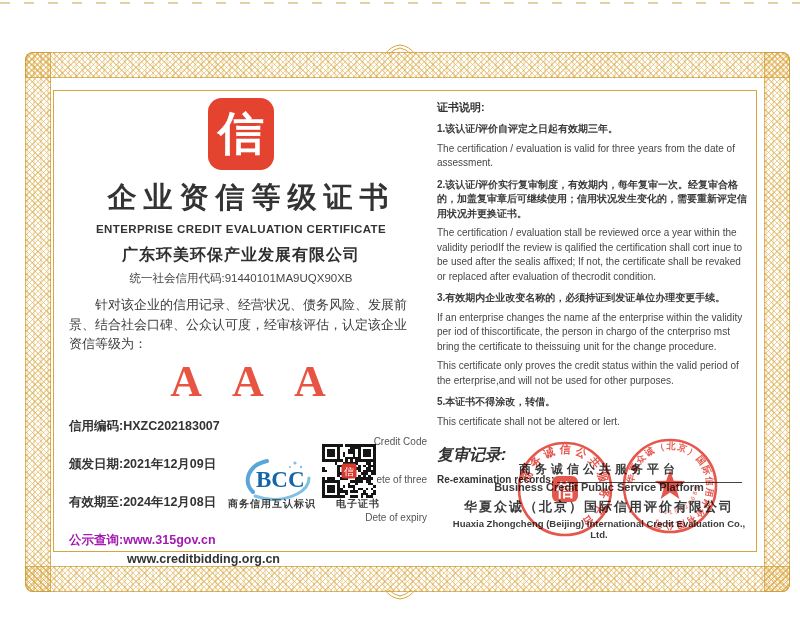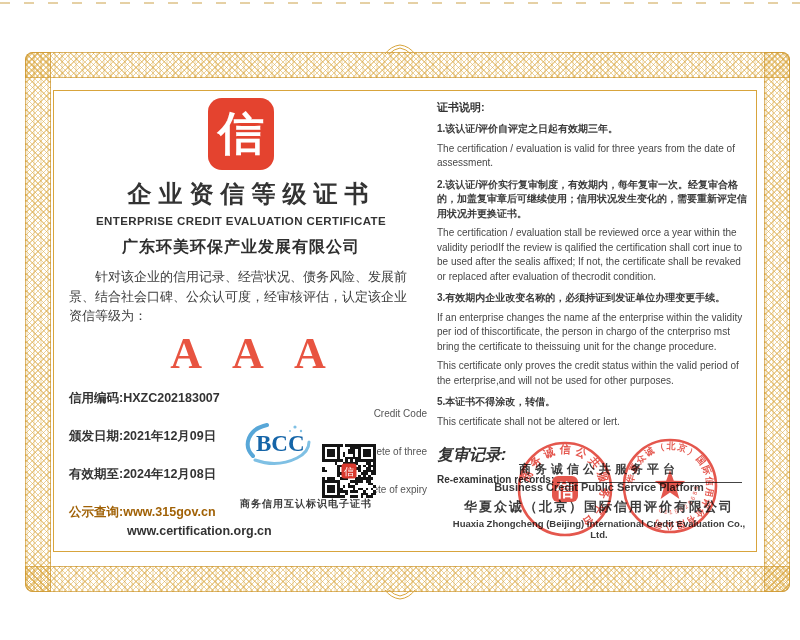--- a/index.html
+++ b/index.html
@@ -37,53 +37,53 @@
   }
   
   .left-col { position:absolute; left:55px; top:94px; width:372px; text-align:center; }
   .logo {
     width:66px; height:72px; margin:4px auto 8px auto; background:#E4432F;
     border-radius:14px; display:flex; align-items:center; justify-content:center;
     box-shadow:0 0 0 1px rgba(228,67,47,.25) inset;
   }
   .logo span { color:#fff; font-family:"Liberation Serif","DejaVu Serif",serif; font-size:46px; font-weight:700; line-height:1; }
   .title-cn {
-    font-family:"Liberation Serif","DejaVu Serif",serif; font-size:24px; font-weight:700;
+    font-family:"Liberation Serif","DejaVu Serif",serif; font-size:29px; font-weight:700;
     color:#333; letter-spacing:7px; padding-left:21px; margin-top:8px; white-space:nowrap;
   }
   .title-en { font-size:11.5px; font-weight:600; color:#333; letter-spacing:.4px; margin-top:5px; }
   .company  { font-size:16px; font-weight:700; color:#2e2e2e; margin-top:10px; letter-spacing:1px; }
   .uscc     { font-size:11.5px; color:#454545; margin-top:5px; }
   .statement{
     text-align:left; text-indent:2em; font-size:13px; line-height:1.5; color:#3c3c3c;
     margin:9px 8px 0 14px;
   }
   .rating {
     font-family:"Liberation Serif","DejaVu Serif",serif; font-size:44px; font-weight:700;
     color:#E85441; letter-spacing:30px; padding-left:44px; margin-top:6px; line-height:1;
   }
   .fields { text-align:left; margin:14px 0 0 14px; }
   .field { margin-bottom:9px; }
   .field-cn { font-size:12.5px; font-weight:700; color:#333; }
   .field-en { font-size:10px; color:#555; margin-top:1px;text-align:right; }
-  .query-cn { font-size:12.5px; font-weight:700; color:#a16207; }
+  .query-cn { font-size:12.5px; font-weight:700; color:#a21caf; }
   .query-2  { font-size:12.5px; font-weight:700; color:#333; margin:3px 0 0 58px; }
   
-  .bcc { position:absolute; left:243px; top:420px; width:70px; height:46px; }
-  .bcc-caption { position:absolute; left:228px; top:497px; width:100px; text-align:right;
+  .bcc { position:absolute; left:243px; top:456px; width:70px; height:46px; }
+  .bcc-caption { position:absolute; left:228px; top:497px; width:100px; text-align:left;
                  font-size:10px; font-weight:700; color:#3d3d3d; letter-spacing:1px; }
   .qr { position:absolute; left:322px; top:444px; width:54px; height:54px; background:#fff; }
   .qr-grid { display:grid; grid-template-columns:repeat(21,1fr); grid-template-rows:repeat(21,1fr);
              width:54px; height:54px; }
   .qr-grid i { background:#fff; } .qr-grid i.on { background:#151515; }
   .qr-center { position:absolute; left:50%; top:50%; transform:translate(-50%,-50%);
                width:15px; height:15px; background:#D8392E; border-radius:3px; color:#fff;
                display:flex; align-items:center; justify-content:center; font-size:10px;
                font-family:"Liberation Serif","DejaVu Serif",serif; }
-  .qr-caption { position:absolute; left:320px; top:497px; width:60px; text-align:center;
+  .qr-caption { position:absolute; left:320px; top:497px; width:60px; text-align:right;
                 font-size:10px; font-weight:700; color:#3d3d3d; letter-spacing:1px; }
   
   .notes-col { position:absolute; left:437px; top:100px; width:312px; }
   .notes-head-cn { font-size:11px; font-weight:700; color:#333; }
   .notes-head-en { font-size:10.5px; font-weight:700; color:#333; margin-top:6px; }
   .note-cn { font-size:10px; font-weight:600; color:#3b3b3b; line-height:1.45; margin-top:7px; }
   .note-en { font-size:10px; color:#474747; line-height:1.45; margin-top:5px; }
   .review-cn { font-size:16px; font-weight:700; color:#333; margin-top:16px;font-style:italic; }
   .review-en { font-size:10px; font-weight:700; color:#333; margin-top:7px; }
   .review-line { display:inline-block; width:185px; border-bottom:1px solid #444; height:10px; }
@@ -121,38 +121,39 @@
   </div>
   <div class="inner-frame"></div>
 
   <div class="left-col">
     <div class="logo">
       <span>信</span>
     </div>
     <div class="title-cn">企业资信等级证书</div>
     <div class="title-en">ENTERPRISE CREDIT EVALUATION CERTIFICATE</div>
     <div class="company">广东环美环保产业发展有限公司</div>
+    <div class="uscc">统一社会信用代码:91440101MA9UQX90XB</div>
     <p class="statement">针对该企业的信用记录、经营状况、债务风险、发展前景、结合社会口碑、公众认可度，经审核评估，认定该企业资信等级为：</p>
     <div class="rating">AAA</div>
     <div class="fields">
       <div class="field">
         <div class="field-cn">信用编码:HXZC202183007</div>
         <div class="field-en">Credit Code</div>
       </div>
       <div class="field">
         <div class="field-cn">颁发日期:2021年12月09日</div>
         <div class="field-en">Dete of three</div>
       </div>
       <div class="field">
         <div class="field-cn">有效期至:2024年12月08日</div>
         <div class="field-en">Dete of expiry</div>
       </div>
       <div class="field">
         <div class="query-cn">公示查询:www.315gov.cn</div>
-        <div class="query-2">www.certification.org.cn</div>
+        <div class="query-2">www.creditbidding.org.cn</div>
       </div>
     </div>
   </div>
 
   <div class="bcc">
     <svg width="70" height="46" viewBox="0 0 70 46">
       <path d="M10 36 Q2 28 6 18 Q10 8 24 5" fill="none" stroke="#58A7D8" stroke-width="4" stroke-linecap="round"></path>
       <path d="M12 40 Q34 48 54 38 Q66 32 66 22" fill="none" stroke="#7FC0E4" stroke-width="3" stroke-linecap="round"></path>
       <circle cx="52" cy="7" r="1.6" fill="#7FC0E4"></circle>
         <circle cx="58" cy="11" r="1.2" fill="#7FC0E4"></circle>

